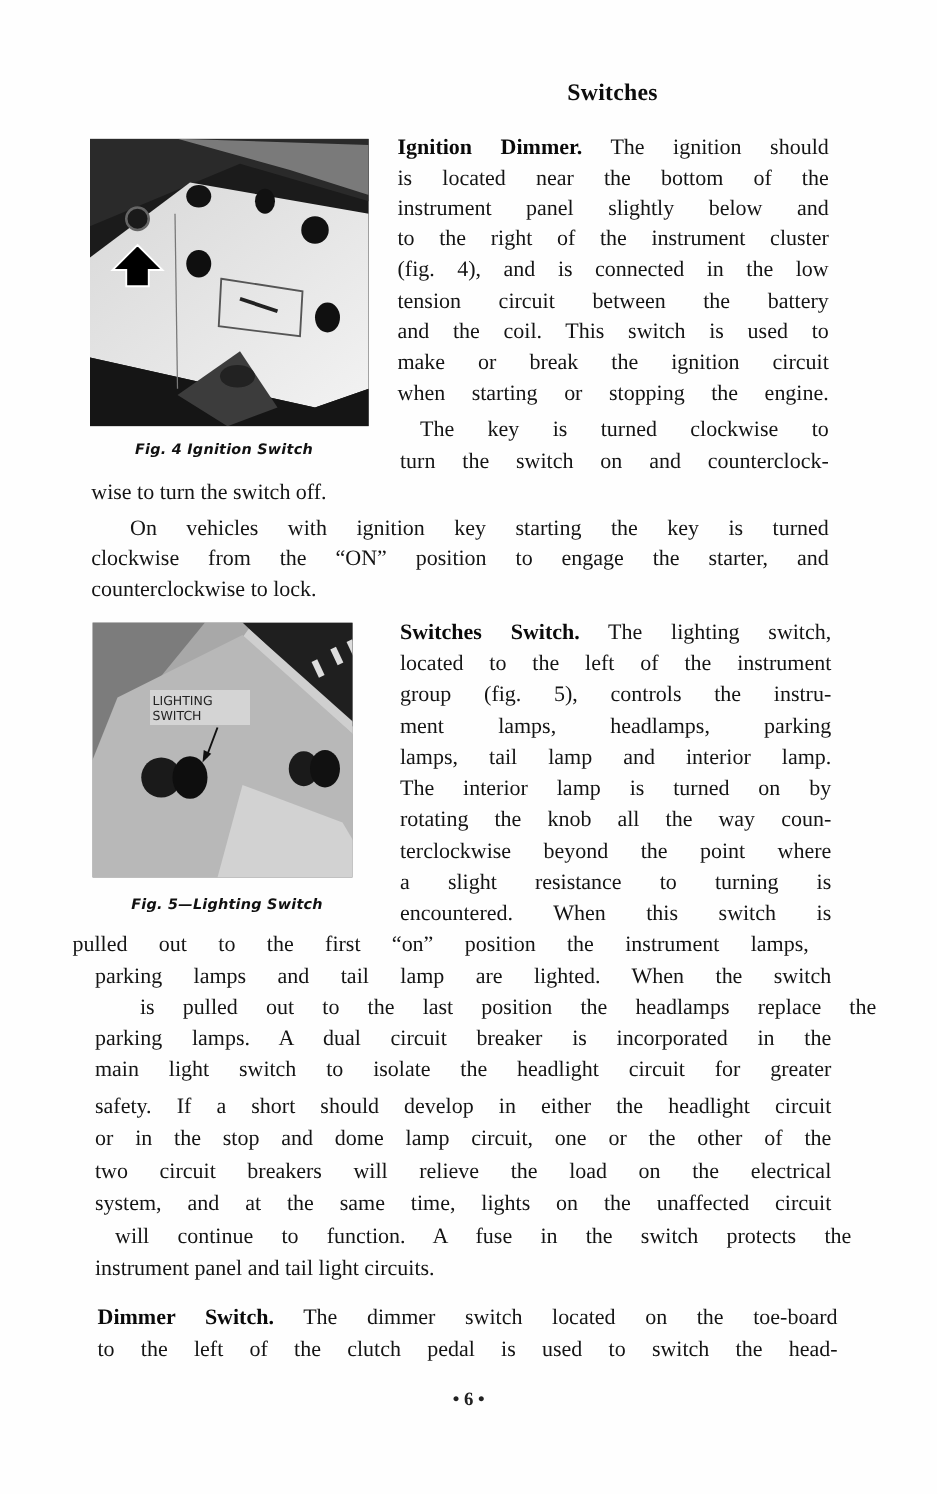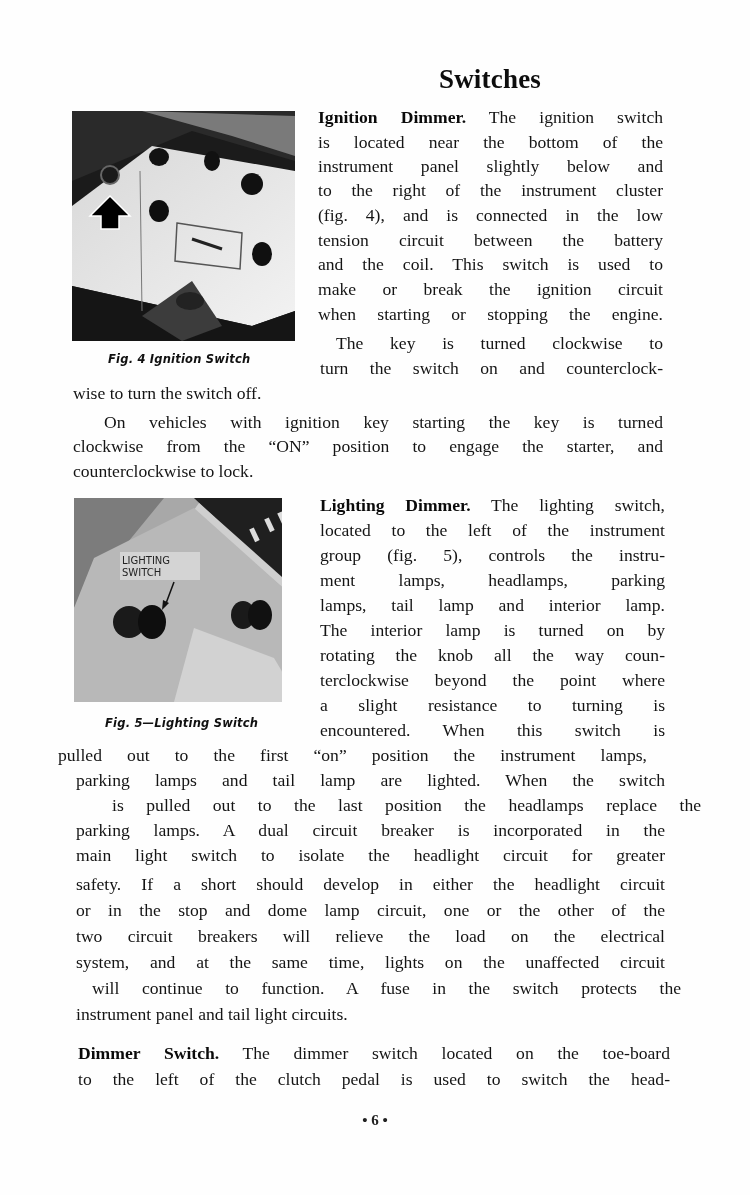--- a/index.html
+++ b/index.html
@@ -1,20 +1,20 @@
 <!DOCTYPE html>
 <html><head>
   <meta charset="utf-8">
   <style>
     html, body { margin: 0; padding: 0; background: #ffffff; }
     body { width: 750px; height: 1195px; position: relative; overflow: hidden;
            font-family: "DejaVu Serif", "Liberation Serif", serif; color: #111111; }
     .page { position: absolute; left: 0; top: 0; width: 750px; height: 1195px; background: #fefefe; }
     .heading { position: absolute; left: 380px; width: 220px; top: 64px; text-align: center;
-               font-family: "Liberation Serif", serif; font-weight: bold; font-size: 27px;
+               font-family: "Liberation Serif", serif; font-weight: bold; font-size: 19px;
                letter-spacing: 0.2px; color: #0d0d0d; }
     .line { position: absolute; height: 24px; font-size: 17.6px; line-height: 24px;
             white-space: nowrap; text-align: justify; text-align-last: justify; color: #141414;
             font-family: "Liberation Serif", serif; }
     .line.last { text-align-last: left; }
     .line b { font-weight: bold; color: #0a0a0a; }
     .figure { position: absolute; background: #888; overflow: hidden; }
     .caption { position: absolute; font-family: "DejaVu Sans", sans-serif; font-weight: bold;
                font-style: italic; font-size: 11.5px; color: #111; white-space: nowrap; letter-spacing: 0.2px; }
     .folio { position: absolute; left: 0; width: 750px; top: 1112px; text-align: center;
@@ -58,21 +58,21 @@
       <ellipse cx="87" cy="100" rx="10" ry="11" fill="#0f0f0f"></ellipse>
       <ellipse cx="190" cy="143" rx="10" ry="12" fill="#101010"></ellipse>
       <ellipse cx="118" cy="190" rx="14" ry="9" fill="#222"></ellipse>
 
       <polygon points="38,85 58,105 47,105 47,118 29,118 29,105 18,105" fill="#000" stroke="#fff" stroke-width="1.5"></polygon>
     </svg>
   </div>
   <div class="caption" style="left:108px; top:352px;">Fig. 4 Ignition Switch</div>
 
   <div class="line" style="left:318px; top:105px; width:345px;">
-    <b>Ignition Dimmer.</b><span> The ignition switch</span>
+    <b>Ignition Dimmer.</b><span> The ignition should</span>
   </div>
   <div class="line" style="left:318px; top:130px; width:345px;">is located near the bottom of the</div>
   <div class="line" style="left:318px; top:154px; width:345px;">instrument panel slightly below and</div>
   <div class="line" style="left:318px; top:178px; width:345px;">to the right of the instrument cluster</div>
   <div class="line" style="left:318px; top:203px; width:345px;">(fig. 4), and is connected in the low</div>
   <div class="line" style="left:318px; top:228px; width:345px;">tension circuit between the battery</div>
   <div class="line" style="left:318px; top:252px; width:345px;">and the coil. This switch is used to</div>
   <div class="line" style="left:318px; top:277px; width:345px;">make or break the ignition circuit</div>
   <div class="line" style="left:318px; top:302px; width:345px;">when starting or stopping the engine.</div>
   <div class="line" style="left:336px; top:331px; width:327px;">The key is turned clockwise to</div>
@@ -104,21 +104,21 @@
 
       <ellipse cx="55" cy="124" rx="16" ry="16" fill="#1a1a1a"></ellipse>
       <ellipse cx="78" cy="124" rx="14" ry="17" fill="#0e0e0e"></ellipse>
       <ellipse cx="169" cy="117" rx="12" ry="14" fill="#1a1a1a"></ellipse>
       <ellipse cx="186" cy="117" rx="12" ry="15" fill="#111"></ellipse>
     </svg>
   </div>
   <div class="caption" style="left:105px; top:716px;">Fig. 5—Lighting Switch</div>
 
   <div class="line" style="left:320px; top:493px; width:345px;">
-    <b>Lighting Dimmer.</b><span> The lighting switch,</span>
+    <b>Switches Switch.</b><span> The lighting switch,</span>
   </div>
   <div class="line" style="left:320px; top:518px; width:345px;">located to the left of the instrument</div>
   <div class="line" style="left:320px; top:543px; width:345px;">group (fig. 5), controls the instru-</div>
   <div class="line" style="left:320px; top:568px; width:345px;">ment lamps, headlamps, parking</div>
   <div class="line" style="left:320px; top:593px; width:345px;">lamps, tail lamp and interior lamp.</div>
   <div class="line" style="left:320px; top:618px; width:345px;">The interior lamp is turned on by</div>
   <div class="line" style="left:320px; top:643px; width:345px;">rotating the knob all the way coun-</div>
   <div class="line" style="left:320px; top:668px; width:345px;">terclockwise beyond the point where</div>
   <div class="line" style="left:320px; top:693px; width:345px;">a slight resistance to turning is</div>
   <div class="line" style="left:320px; top:718px; width:345px;">encountered. When this switch is</div>

